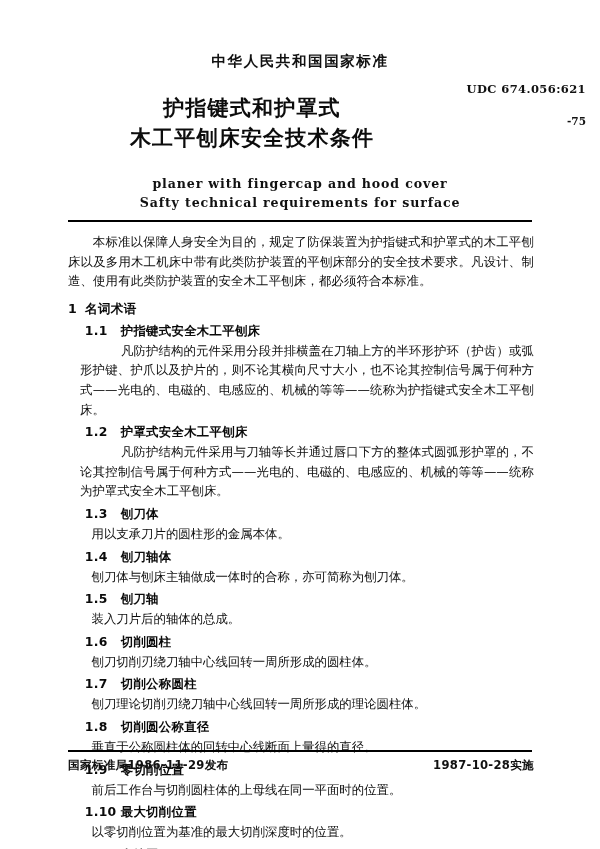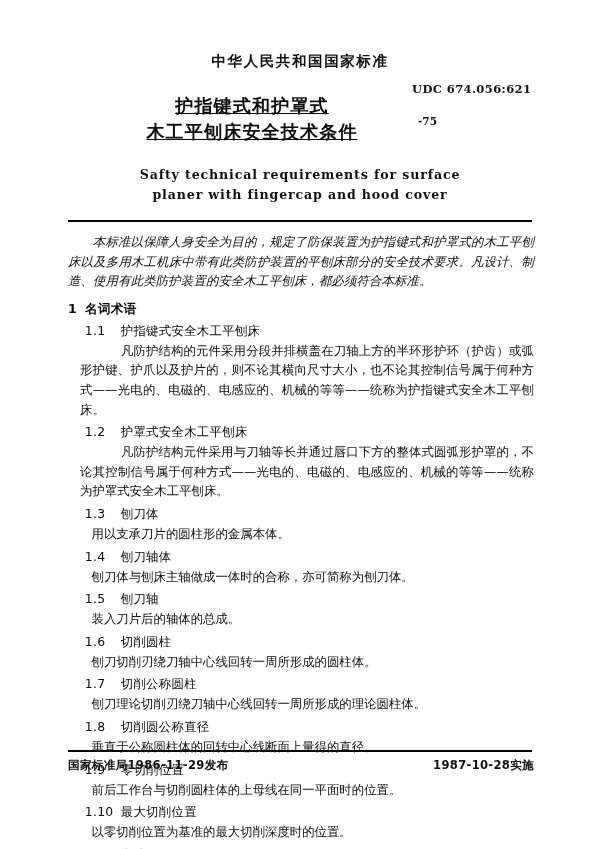--- a/index.html
+++ b/index.html
@@ -33,32 +33,31 @@
     letter-spacing: 1.6px;
     margin-top: 52px;
     color: #111;
   }
   .title-block {
     margin-top: 22px;
     text-align: center;
     padding-right: 96px;
   }
   .title-line {
-    font-size: 18px;
+    font-size: 21px;
     font-weight: bold;
     letter-spacing: 1.2px;
     line-height: 1.45;
     color: #0c0c0c;
-    text-decoration: underline;
   }
   .code-block {
     position: absolute;
-    right: 38px;
+    right: 14px;
     top: 82px;
-    text-align: left;
+    text-align: right;
     width: 150px;
   }
   .udc-line {
     font-family: "DejaVu Serif", "Liberation Serif", serif;
     font-size: 11.5px;
     font-weight: bold;
     letter-spacing: 0.4px;
     white-space: nowrap;
     color: #111;
   }
@@ -123,37 +122,36 @@
   .para {
     font-size: 12.4px;
     line-height: 1.58;
     text-align: justify;
     text-justify: inter-ideograph;
     letter-spacing: 0.15px;
     color: #0d0d0d;
   }
   .para.indent {
     text-indent: 2em;
-    font-style: italic;
   }
   .section-h1 {
     font-size: 12.6px;
     font-weight: bold;
     letter-spacing: 0.3px;
     margin-top: 10px;
     margin-bottom: 4px;
     color: #0a0a0a;
   }
   .section-h1 .num {
     display: inline-block;
     min-width: 1.35em;
   }
   .section-h2 {
     font-size: 12.4px;
-    font-weight: normal;
+    font-weight: bold;
     letter-spacing: 0.3px;
     margin-top: 5px;
     margin-bottom: 1px;
     padding-left: 1.35em;
     color: #0a0a0a;
   }
   .section-h2 .num {
     display: inline-block;
     min-width: 2.9em;
   }
@@ -203,22 +201,22 @@
       <div class="title-line">护指键式和护罩式</div>
       <div class="title-line">木工平刨床安全技术条件</div>
     </div>
 
     <div class="code-block">
       <div class="udc-line">UDC 674.056:621</div>
       <div class="udc-sub">-75</div>
     </div>
 
     <div class="subtitle-en">
+      <div class="en-line">planer with fingercap and hood cover</div>
       <div class="en-line">Safty technical requirements for surface</div>
-      <div class="en-line">planer with fingercap and hood cover</div>
     </div>
 
   </div>
 
   <div class="rule-top"></div>
 
   <div class="body-zone">
 
     <div class="para indent">本标准以保障人身安全为目的，规定了防保装置为护指键式和护罩式的木工平刨床以及多用木工机床中带有此类防护装置的平刨床部分的安全技术要求。凡设计、制造、使用有此类防护装置的安全木工平刨床，都必须符合本标准。</div>
 

